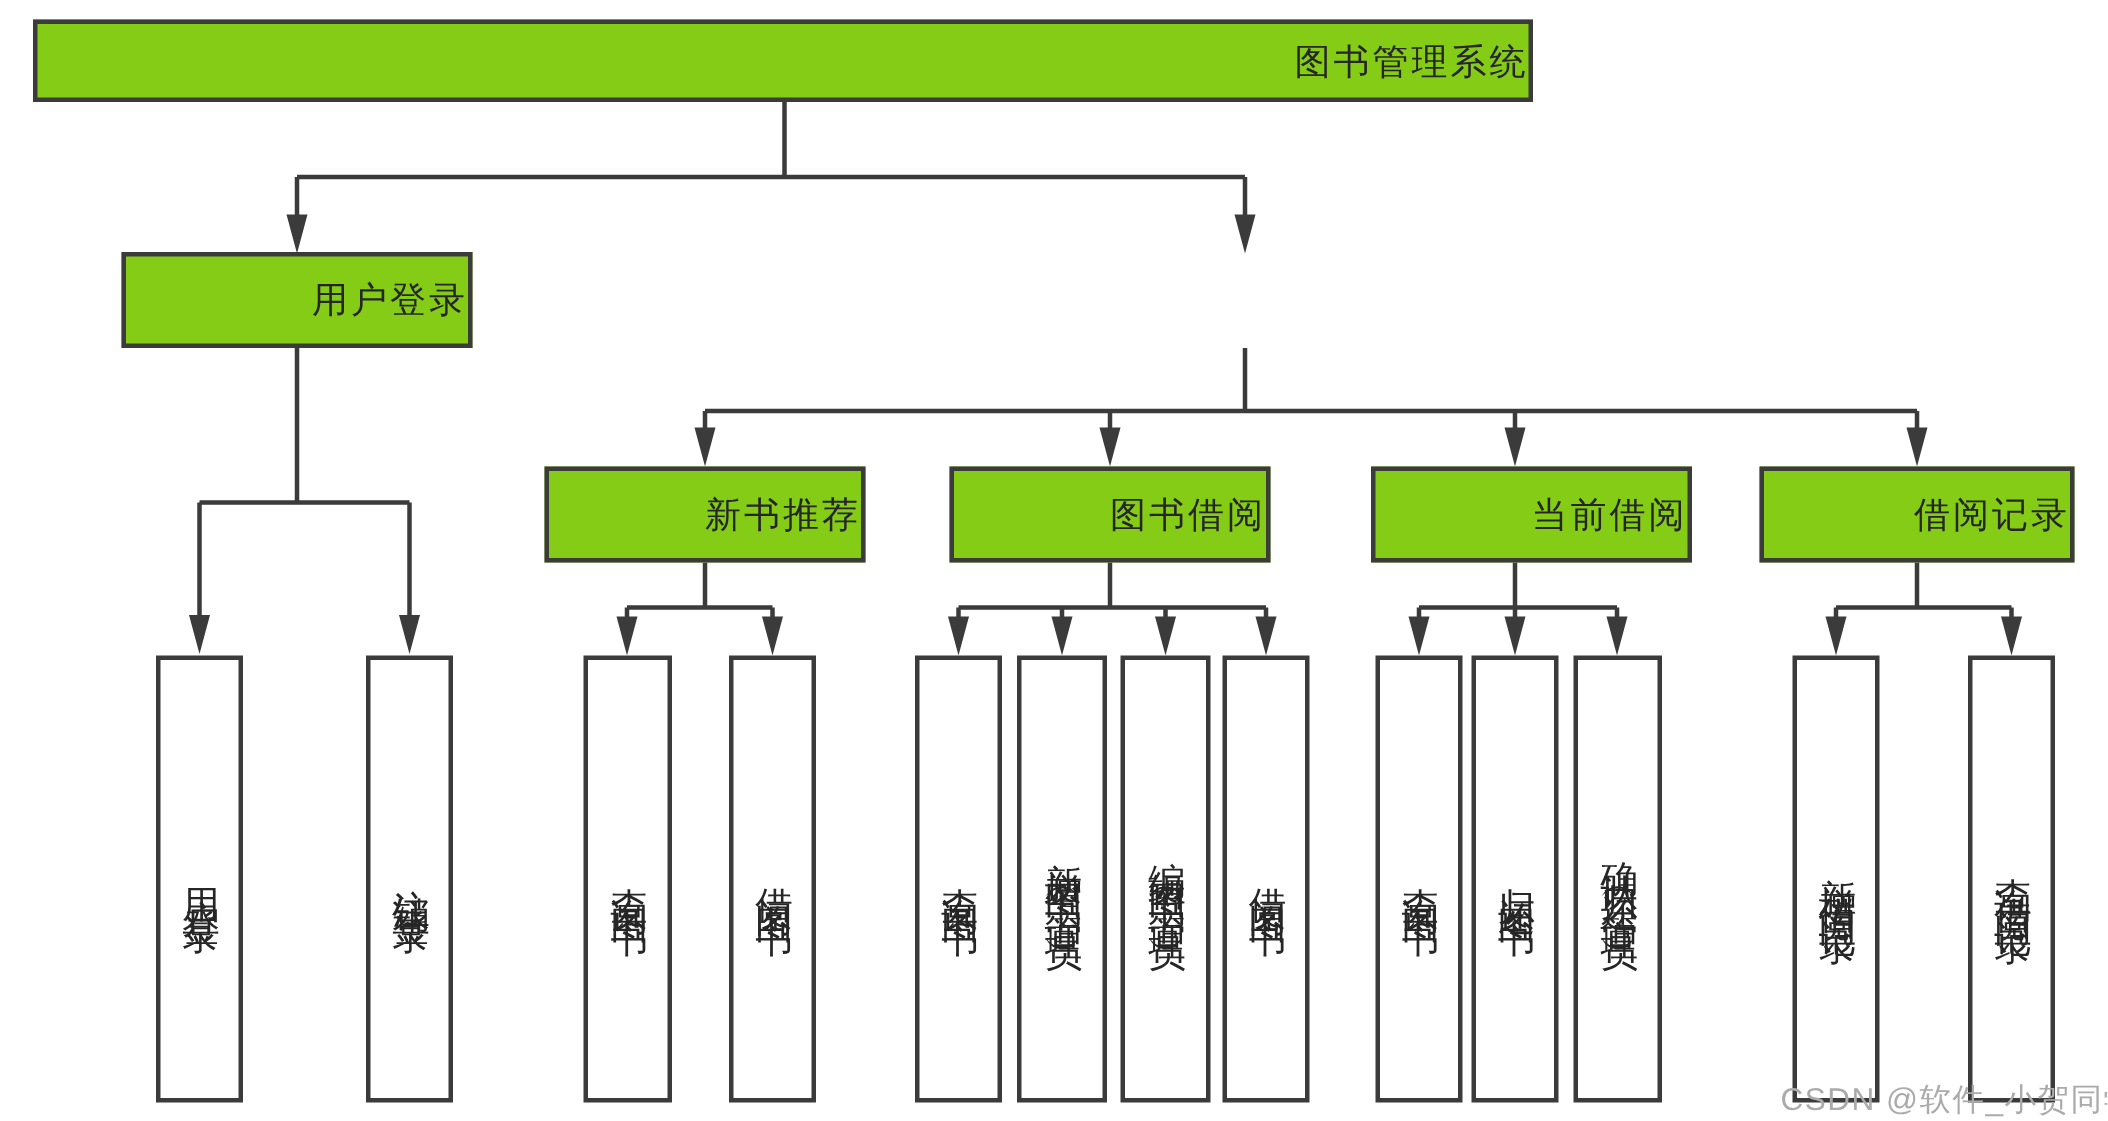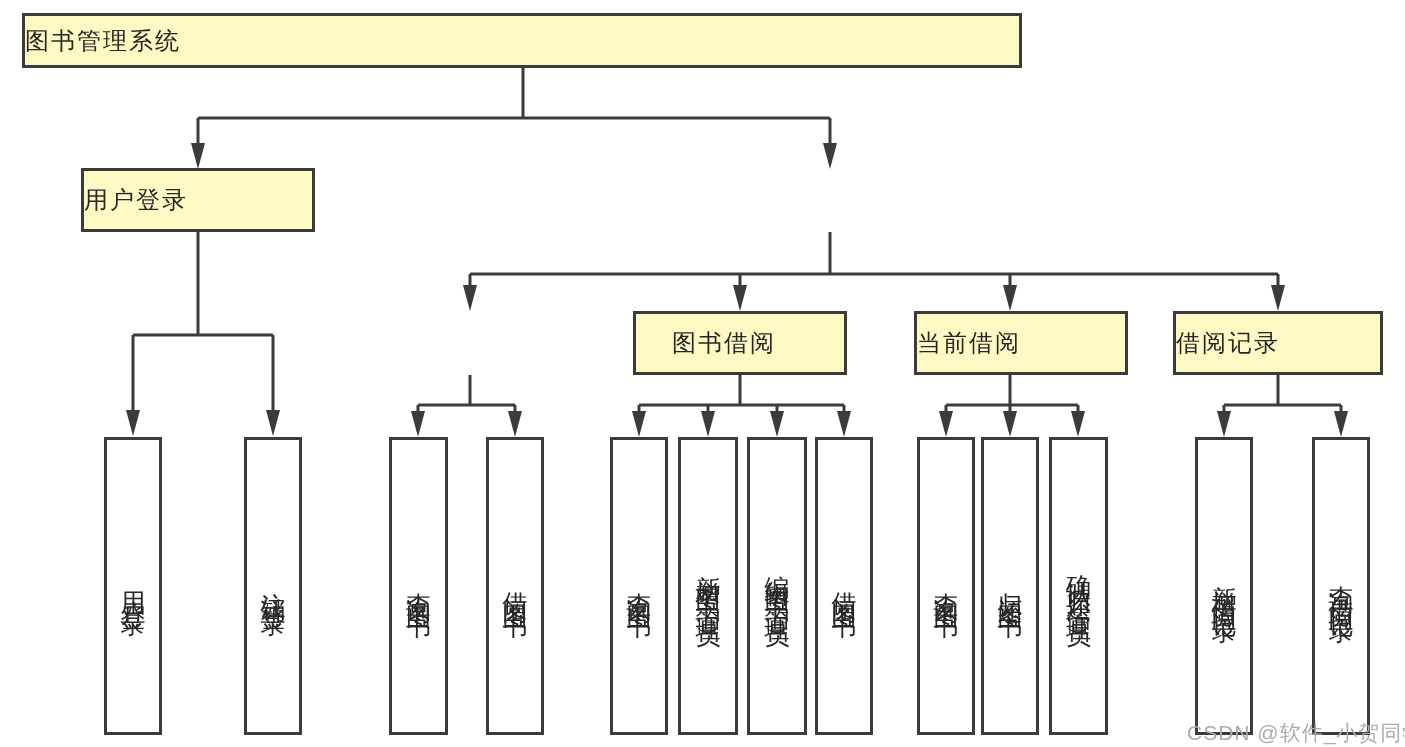--- a/index.html
+++ b/index.html
@@ -15,24 +15,24 @@
   .connectors {
     position: absolute;
     left: 0; top: 0;
     width: 1405px; height: 747px;
     pointer-events: none;
   }
   .node {
     position: absolute;
     box-sizing: border-box;
     border: 3px solid #3b3b3b;
-    background: #fef9c3;
+    background: #84cc16;
     display: flex;
     align-items: center;
-    justify-content: flex-start;
+    justify-content: flex-end;
     font-size: 24px;
     letter-spacing: 2px;
     white-space: nowrap;
   }
   .root-node   { left: 22px;   top: 13px;  width: 1000px; height: 55px; }
   .l2-login    { left: 81px;   top: 168px; width: 234px;  height: 64px; }
   .l2-manage   { left: 713px;  top: 168px; width: 234px;  height: 64px; }
   .l3          { top: 311px; height: 64px; }
   .l3-0 { left: 363px;  width: 214px; }
   .l3-1 { left: 633px;  width: 214px; padding-left: 36px; }
@@ -127,20 +127,23 @@
   </svg>
 
   <div class="node root-node">
     <span>图书管理系统</span>
   </div>
 
   <div class="node l2-login">
     <span>用户登录</span>
   </div>
 
+  <div class="node l3 l3-0">
+    <span>新书推荐</span>
+  </div>
   <div class="node l3 l3-1">
     <span>图书借阅</span>
   </div>
   <div class="node l3 l3-2">
     <span>当前借阅</span>
   </div>
   <div class="node l3 l3-3">
     <span>借阅记录</span>
   </div>
 

